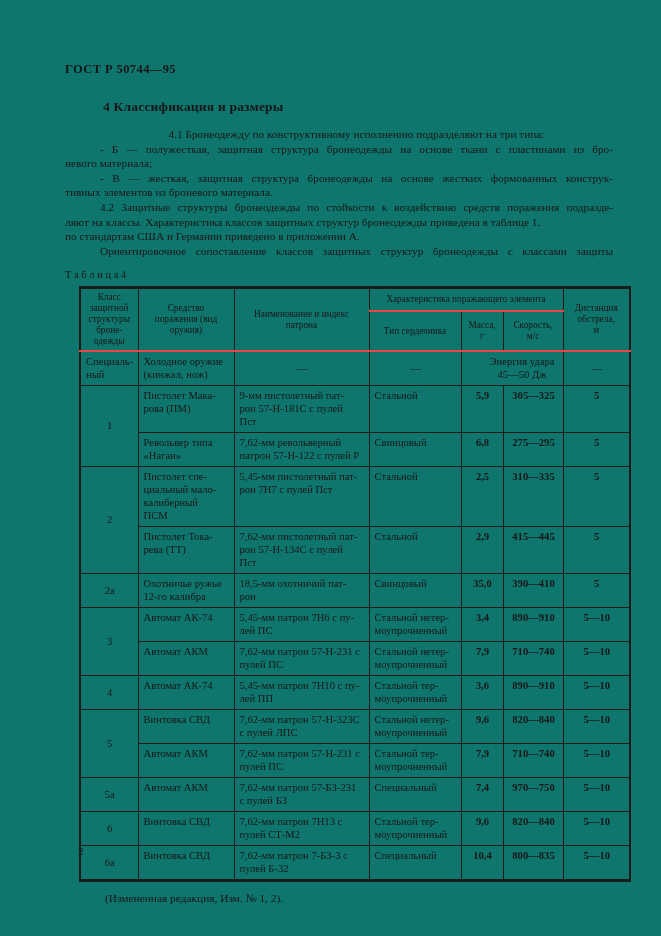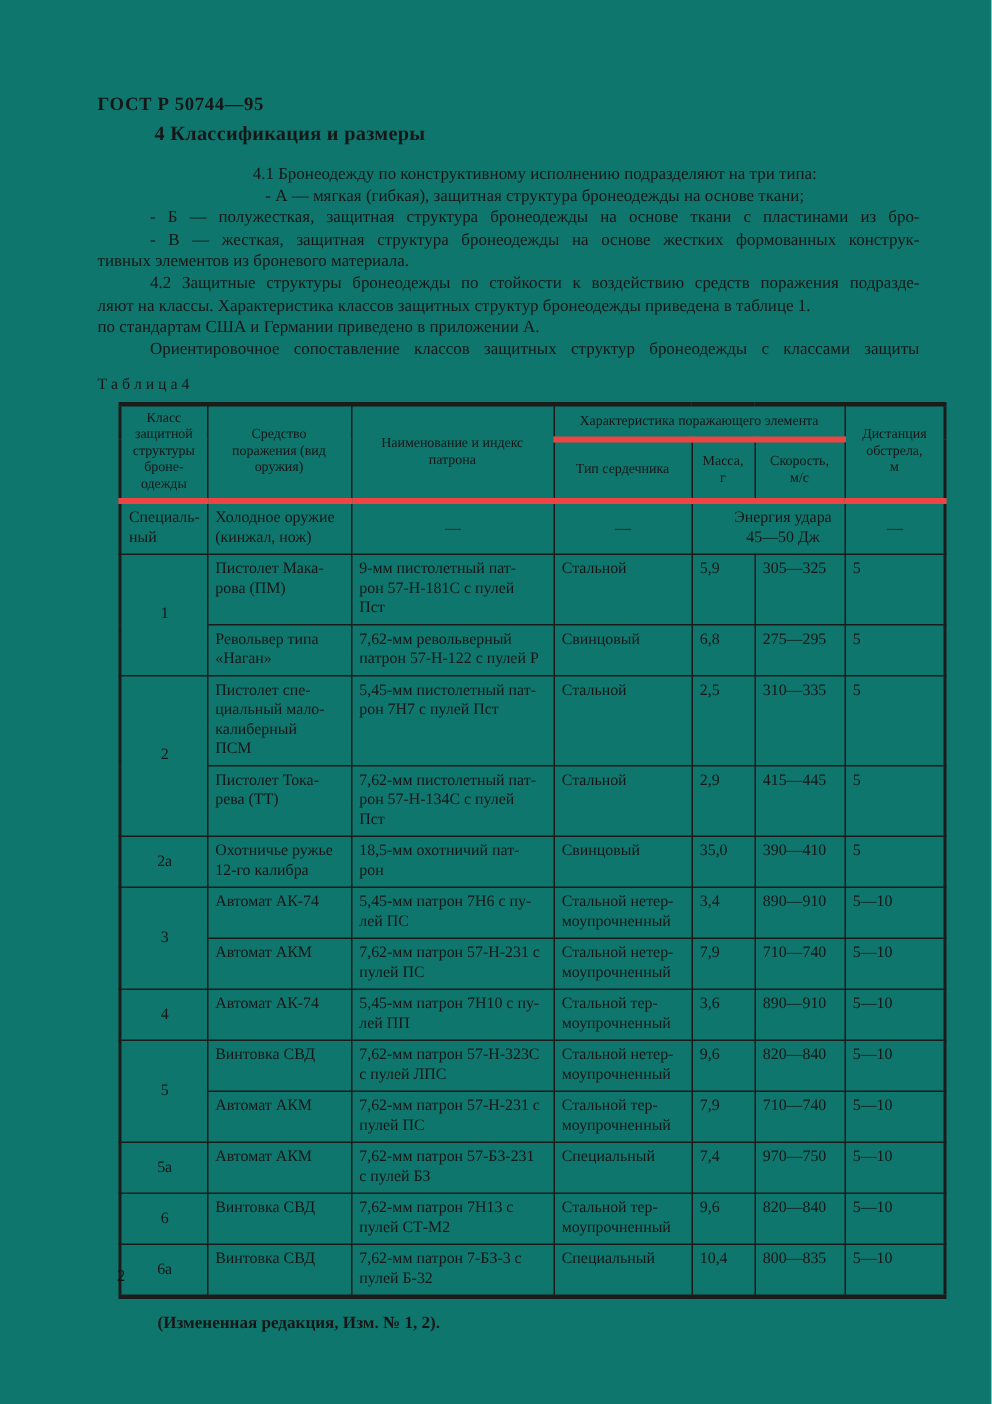--- a/index.html
+++ b/index.html
@@ -3,62 +3,62 @@
 <meta charset="utf-8">
 <style>
   html,body{margin:0;padding:0;background:#ffffff;}
   .page{
     width:661px;height:936px;background:#0f766e;color:#161616;
     font-family:"Liberation Serif","DejaVu Serif",serif;
     position:relative;overflow:hidden;
   }
   .content{padding:62px 44px 0 65px;}
   .doc-code{font-weight:bold;font-size:12.5px;letter-spacing:.4px;}
-  .heading{font-weight:bold;font-size:13.5px;margin:4px 0 0 38px;letter-spacing:.2px;}
+  .heading{font-weight:bold;font-size:13.5px;margin:22px 0 0 38px;letter-spacing:.2px;}
   .bodytext{margin-top:12px;width:548px;font-size:11.3px;line-height:14.6px;}
   .line{white-space:normal;}
   .line.indent{text-indent:35px;text-align:center;}
   .line.just{text-align:justify;text-align-last:justify;}
   .table-label{margin-top:11px;font-size:10.5px;}
   table.gost{
     border-collapse:collapse;table-layout:fixed;width:550px;margin:6px 0 0 14px;
     border-left:2px solid #1b1b1b;border-right:2px solid #1b1b1b;
     border-top:3px solid #1b1b1b;border-bottom:3px solid #1b1b1b;
   }
   table.gost th,table.gost td{border:1px solid #1b1b1b;}
   thead th{
     font-weight:normal;font-size:9.3px;line-height:11px;text-align:center;
     vertical-align:middle;padding:3px 2px;white-space:pre-line;
   }
-  thead tr.subhead th{border-bottom:4px solid #ef4444;}
+  thead tr.subhead th{border-bottom:2px solid #ef4444;}
   thead th.group{padding:2px;}
   tbody td{
     font-size:10.6px;line-height:13px;padding:3px 4px 4px 5px;
     vertical-align:top;white-space:pre-line;text-align:left;
   }
   td.kind-class{text-align:center;vertical-align:middle;}
   td.kind-class-left{text-align:left;vertical-align:top;}
-  td.kind-num{text-align:left;}
+  td.kind-num{text-align:center;font-weight:bold;}
   td.kind-dash{text-align:center;vertical-align:middle;}
   td.kind-energy{text-align:center;vertical-align:middle;padding-left:24px;}
-  .amendment{font-weight:bold;font-size:11.4px;margin:10px 0 0 40px;}
+  .amendment{font-weight:normal;font-size:11.4px;margin:10px 0 0 40px;}
   .page-number{position:absolute;left:78px;top:845px;font-size:11px;}
 </style>
 </head>
 <body>
 
 <div class="page">
   <div class="content">
     <div class="doc-code">ГОСТ Р 50744—95</div>
     <div class="heading">4  Классификация и размеры</div>
 
     <div class="bodytext">
         <div class="line indent">4.1  Бронеодежду по конструктивному исполнению подразделяют на три типа:</div>
-        <div class="line indent">- А — мягкая (гибкая), защитная структура бронеодежды на основе ткани;</div>
         <div class="line indent just">- Б — полужесткая, защитная структура бронеодежды на основе ткани с пластинами из бро-</div>
+        <div class="line">невого материала;</div>
         <div class="line indent just">- В — жесткая, защитная структура бронеодежды на основе жестких формованных конструк-</div>
         <div class="line">тивных элементов из броневого материала.</div>
         <div class="line indent just">4.2  Защитные структуры бронеодежды по стойкости к воздействию средств поражения подразде-</div>
         <div class="line">ляют на классы. Характеристика классов защитных структур бронеодежды приведена в таблице 1.</div>
         <div class="line">по стандартам США и Германии приведено в приложении А.</div>
         <div class="line indent just">Ориентировочное сопоставление классов защитных структур бронеодежды с классами защиты</div>
       </div>
 
     <div class="table-label">Т а б л и ц а 4</div>
 

